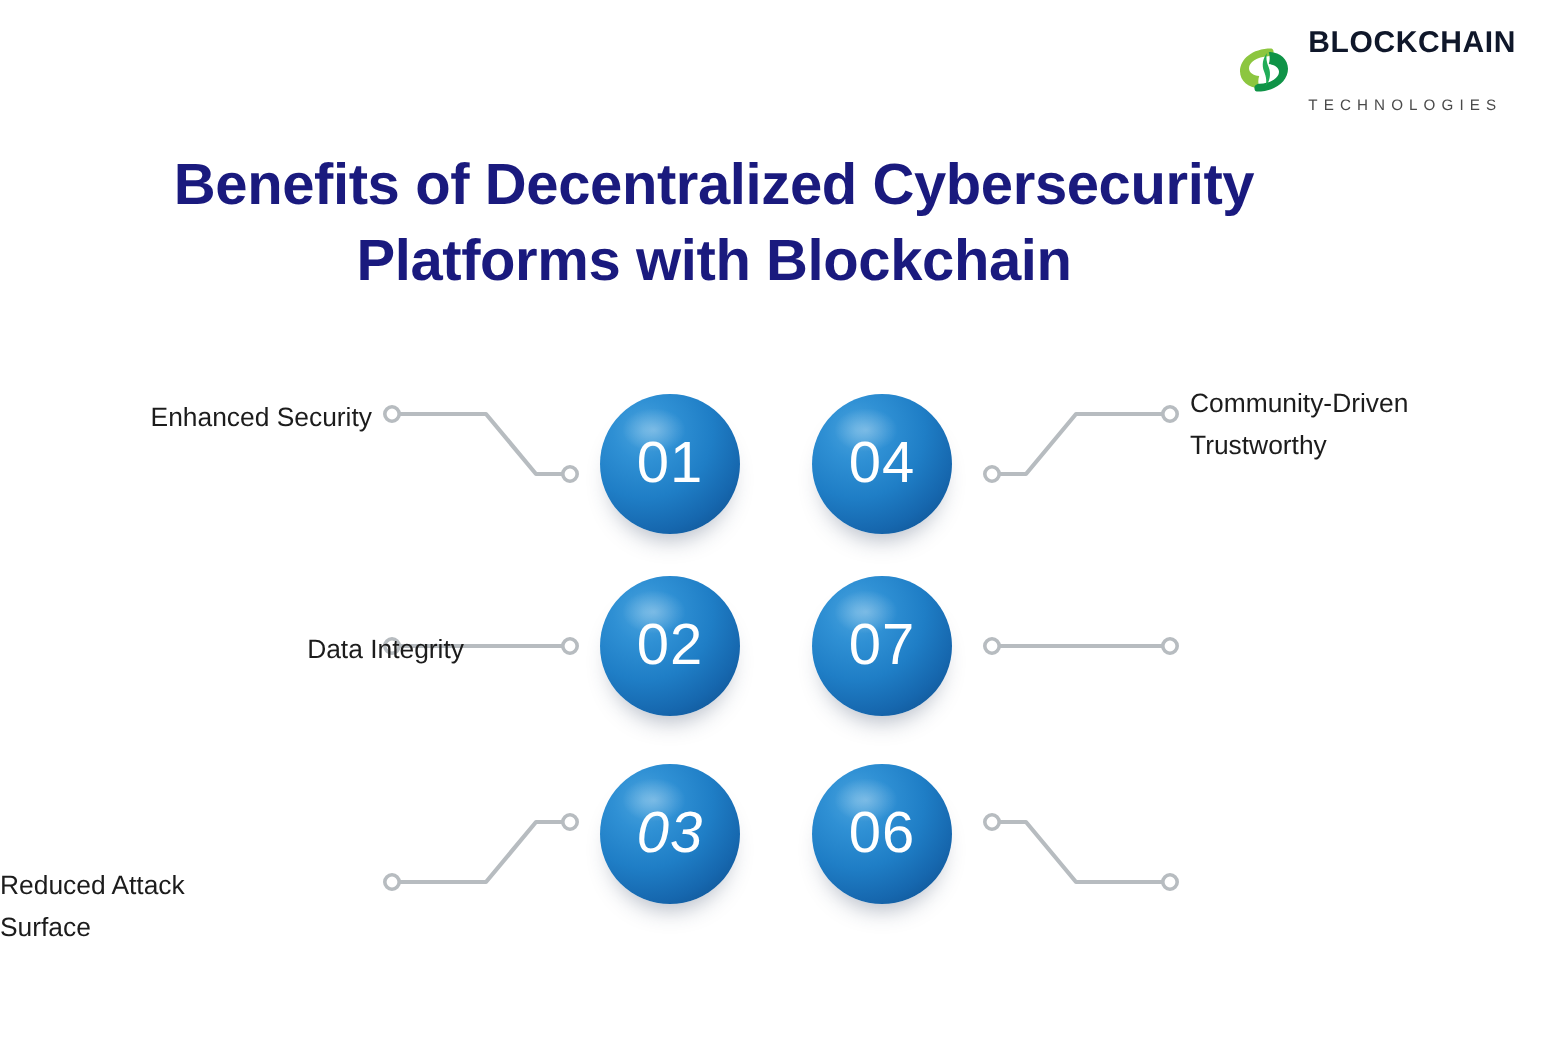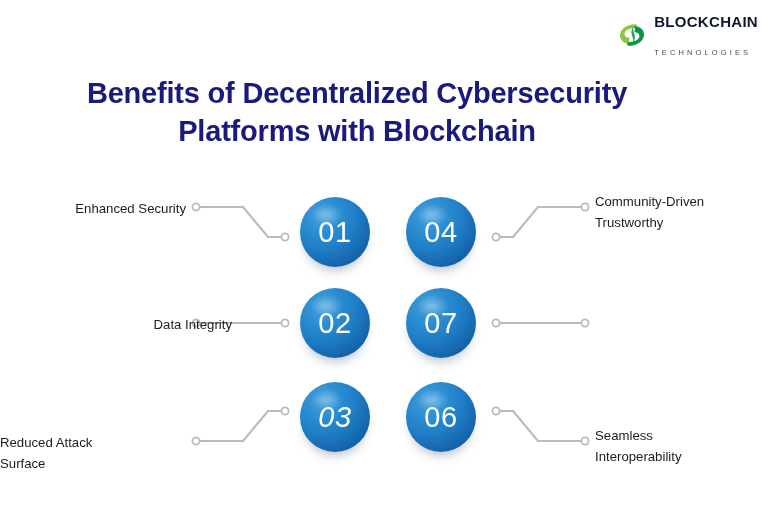--- a/index.html
+++ b/index.html
@@ -218,17 +218,15 @@
       <span class="sphere-num">06</span>
     </div>
 
     <div class="label left" style="left:0px; top:199px; width:186px; text-align:right;">Enhanced Security</div>
     <div class="label left" style="left:0px; top:315px; width:186px; text-align:right;margin-left:46px;">Data Integrity</div>
     <div class="label left" style="left:0px; top:433px; width:186px; ">Reduced Attack
 Surface</div>
 
     <div class="label right" style="left:595px; top:192px; width:185px;">Community-Driven
 Trustworthy</div>
-    <div class="label right" style="left:595px; top:426px; width:185px;">Seamless
-Interoperability</div>
 
   </div>
 </div>
 
 </body></html>

